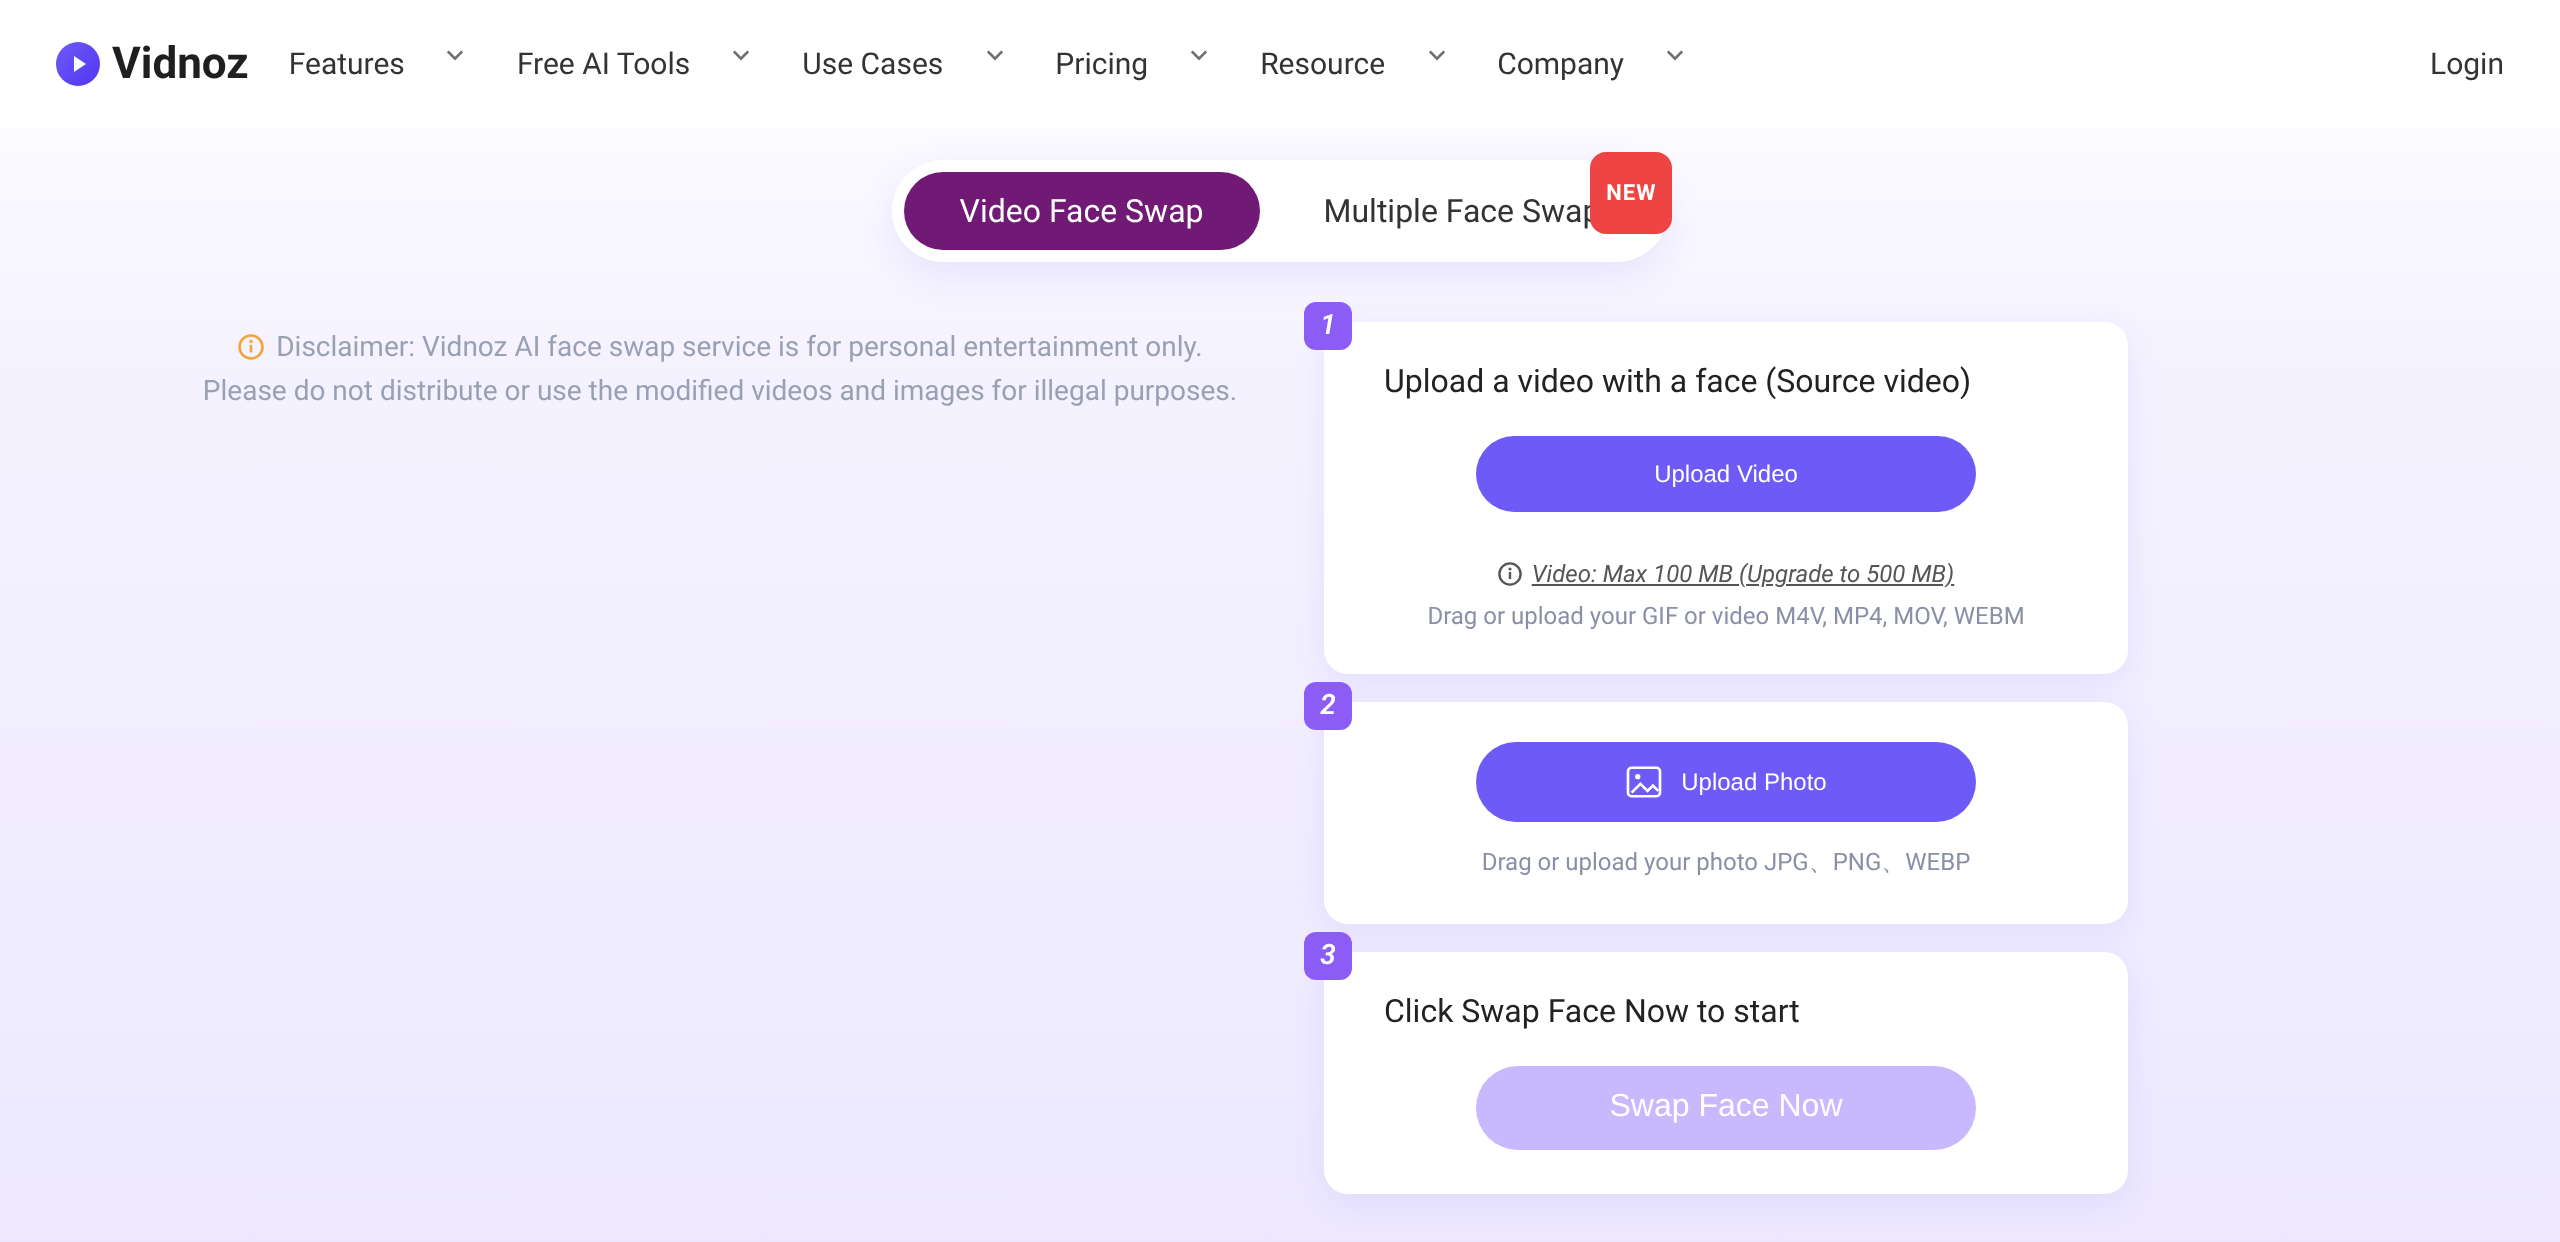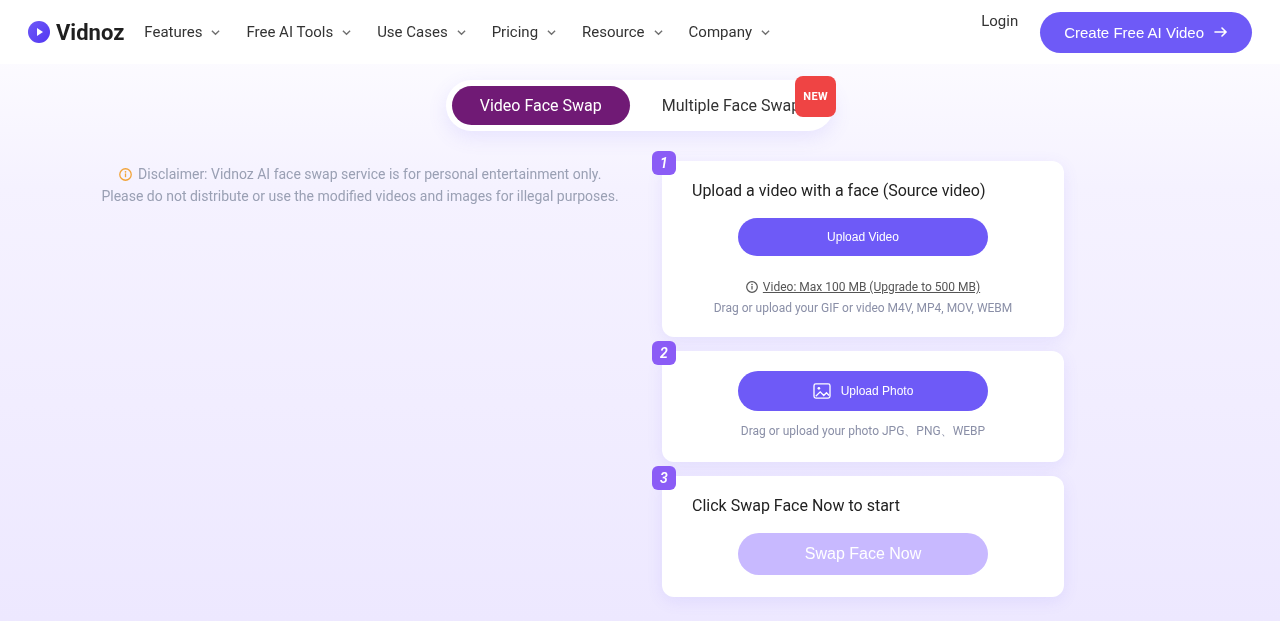--- a/index.html
+++ b/index.html
@@ -47,22 +47,21 @@
   font-size: 22px;
   font-weight: 700;
   color: #1f1f1f;
 }
 .nav {
   display: flex;
   gap: 26px;
 }
 .nav-item {
   display: flex;
-  align-items: center;
-  gap: 9px;
+  gap: 21px;
   font-size: 15px;
   color: #333;
   cursor: pointer;
 }
 .chevron-down {
   width: 9px;
   height: 9px;
   opacity: 0.7;
 }
 .header-right {
@@ -216,20 +215,21 @@
   color: #8a8fa7;
   margin-top: 12px;
 }
 .note.underlined {
   text-decoration: underline;
   color: #555;
   display: inline-flex;
   align-items: center;
   gap: 5px;
   cursor: pointer;
+  font-style: italic;
 }
 .note-wrap {
   text-align: center;
   margin-top: 12px;
 }
 .note-wrap .small-info-icon {
   width: 12px;
   height: 12px;
   color: #555;
 }
@@ -288,26 +288,20 @@
     </div>
     <div class="nav-item">
       <span>Company</span>
       <svg class="chevron-down" viewBox="0 0 10 6">
           <path d="M1 1l4 4 4-4" stroke="#333" stroke-width="1.5" fill="none"></path>
         </svg>
     </div>
   </div>
   <div class="header-right">
     <span class="login">Login</span>
-    <button class="cta-btn">
-      <span>Create Free AI Video</span>
-      <svg class="arrow-right" viewBox="0 0 14 10">
-          <path d="M1 5h11M8 1l4 4-4 4" stroke="#fff" stroke-width="1.6" fill="none" stroke-linecap="round"></path>
-        </svg>
-    </button>
   </div>
 </div>
 
 <div class="tabs-wrap">
   <div class="tabs">
     <div class="tab active">Video Face Swap</div>
     <div class="tab">
       <span>Multiple Face Swap</span>
       <span class="new-badge">NEW</span>
     </div>

